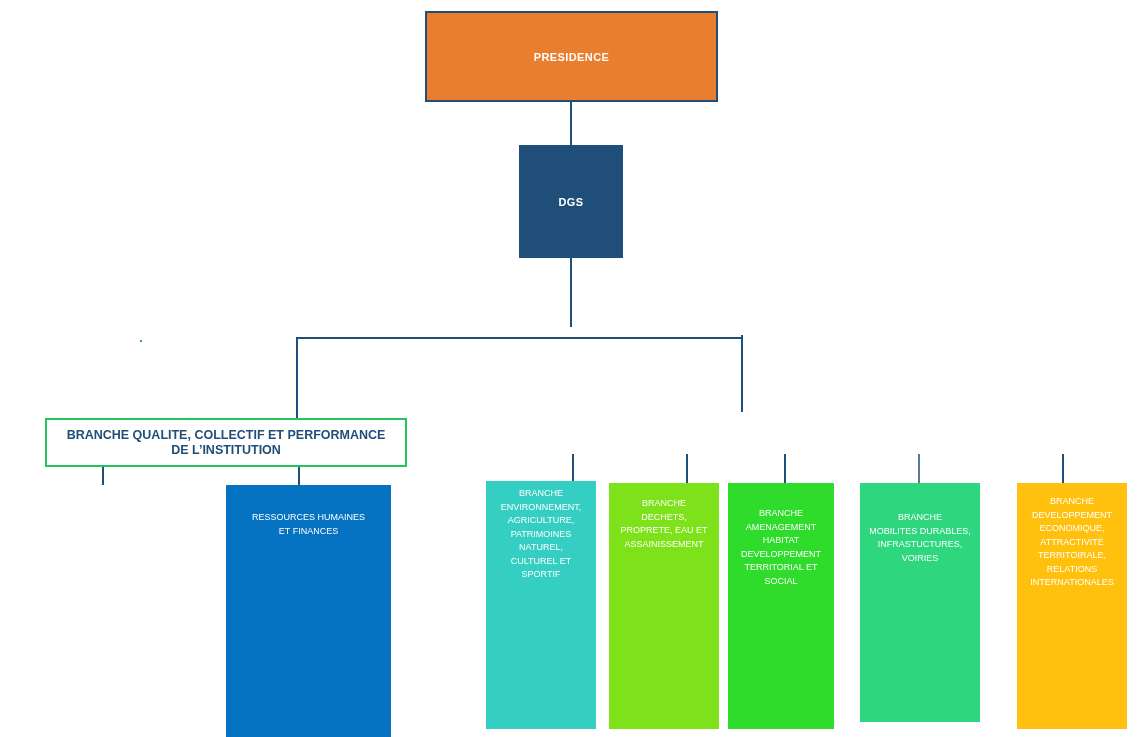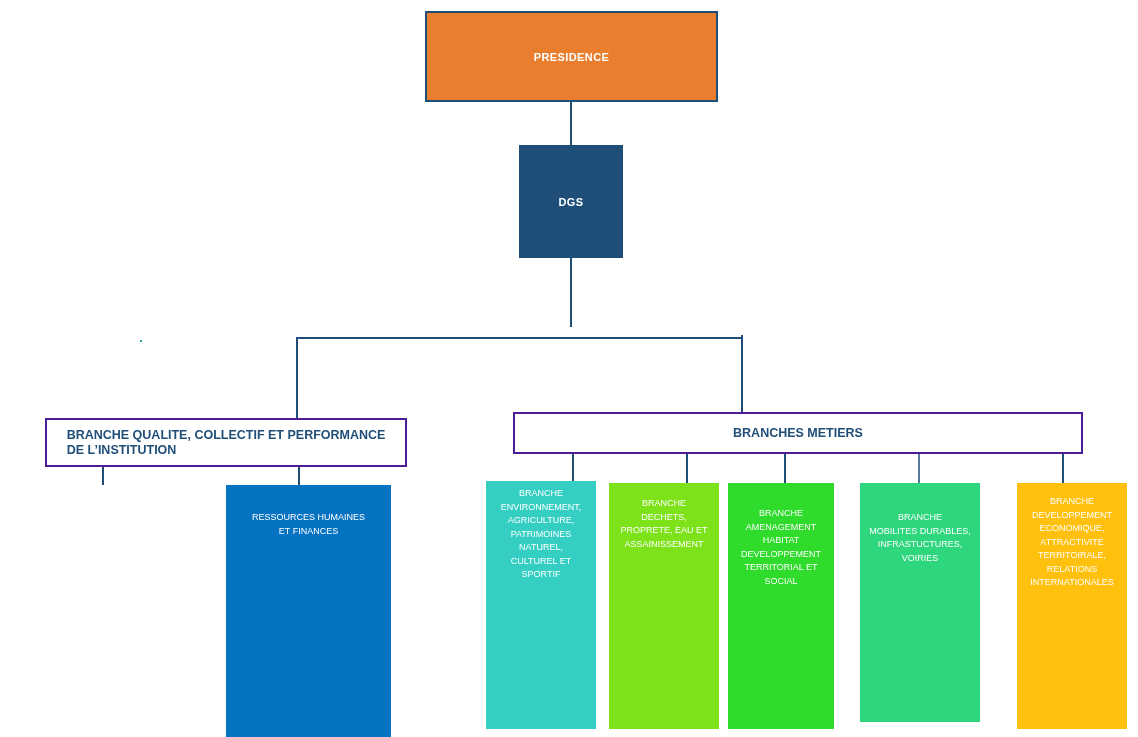--- a/index.html
+++ b/index.html
@@ -11,22 +11,22 @@
   .node .lbl{display:block;width:100%;}
   .top-node{
     left:425px;top:11px;width:293px;height:91px;
     border:2.5px solid #1F4E79;color:#ffffff;font-weight:bold;font-size:11px;letter-spacing:.4px;
   }
   .dgs-node{
     left:519px;top:145px;width:104px;height:113px;
     color:#ffffff;font-weight:bold;font-size:11px;letter-spacing:.4px;
   }
   .hdr{
-    position:absolute;box-sizing:border-box;background:#ffffff;border:2px solid #4c1d95;
-    display:flex;align-items:center;justify-content:center;
+    position:absolute;box-sizing:border-box;background:#ffffff;border:2px solid #22c55e;
+    display:flex;align-items:center;justify-content:center;text-align:center;
     color:#1F4E79;font-weight:bold;font-size:12.5px;line-height:15px;
   }
   .hdr-left{left:45px;top:418px;width:362px;height:49px;}
   .hdr-right{left:513px;top:412px;width:570px;height:42px;}
   .dept{
     position:absolute;box-sizing:border-box;color:#ffffff;font-weight:normal;font-size:9px;
     line-height:13.5px;text-align:center;padding:0 6px;
   }
   .dept .lbl{display:block;}
   .d-b1{left:10px;top:485px;width:173px;height:243px;padding-top:14px;}
@@ -73,23 +73,20 @@
   <div class="node dgs-node" style="background-color: rgb(31, 78, 121);">
     <span class="lbl">DGS</span>
   </div>
   <div class="node top-node" style="background-color: rgb(232, 126, 46);">
     <span class="lbl">PRESIDENCE</span>
   </div>
 
   <div class="hdr hdr-left">
     <span class="lbl">BRANCHE QUALITE, COLLECTIF ET PERFORMANCE<br>DE L’INSTITUTION</span>
   </div>
-  <div class="hdr hdr-right">
-    <span class="lbl">BRANCHES METIERS</span>
-  </div>
 
   <div class="dept d-b2" style="background-color: rgb(6, 114, 194);">
     <span class="lbl">RESSOURCES HUMAINES<br>ET FINANCES</span>
   </div>
 
   <div class="dept d-t1" style="background-color: rgb(53, 206, 195);">
     <span class="lbl">BRANCHE<br>ENVIRONNEMENT,<br>AGRICULTURE,<br>PATRIMOINES<br>NATUREL,<br>CULTUREL ET<br>SPORTIF</span>
   </div>
   <div class="dept d-t2" style="background-color: rgb(125, 226, 26);">
     <span class="lbl">BRANCHE<br>DECHETS,<br>PROPRETE, EAU ET<br>ASSAINISSEMENT</span>

